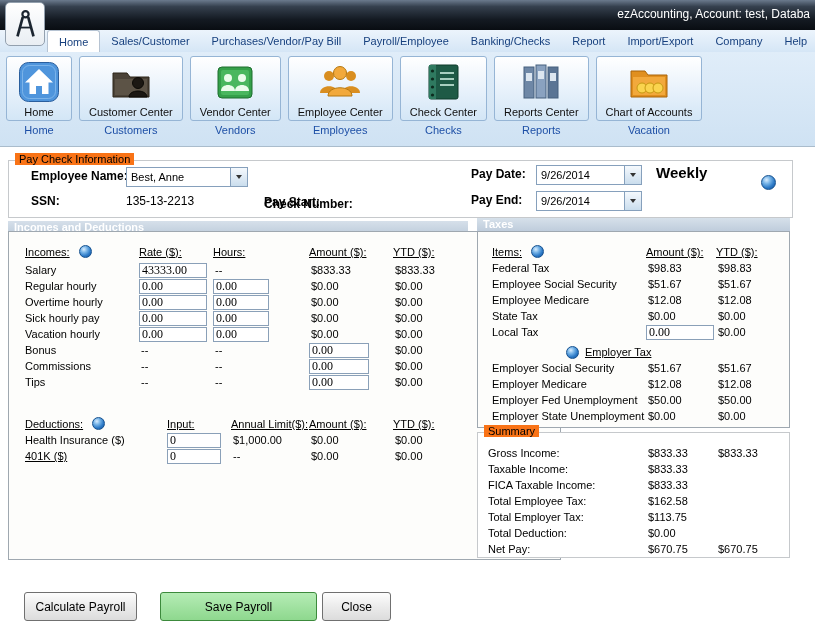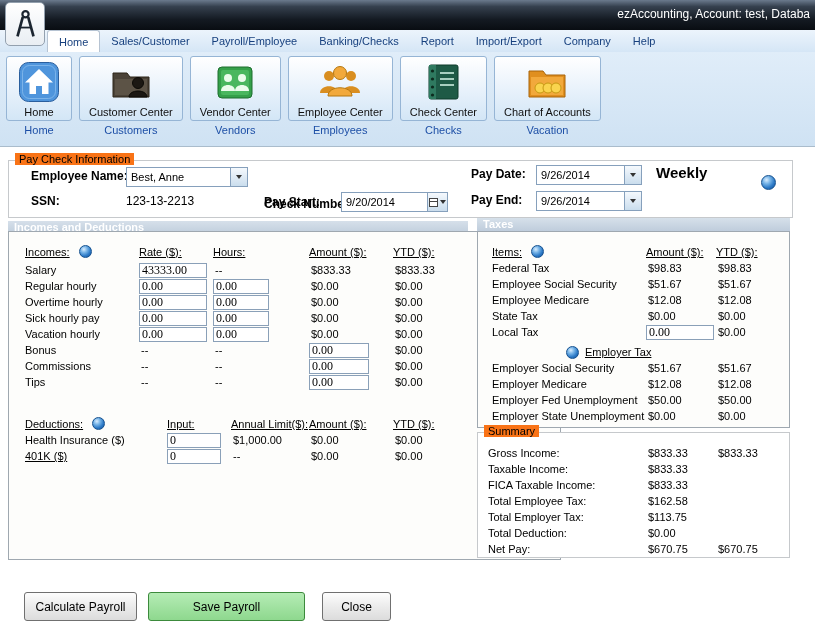--- a/index.html
+++ b/index.html
@@ -124,21 +124,21 @@
   .panel-taxes { padding-top:12px; }
   .summary-box { padding-top:12px; }
 
   
   .btn {
     position:absolute; height:29px; font-size:12px; font-family:inherit;
     border:1px solid #707070; border-radius:3px;
     background: linear-gradient(180deg,#fdfdfd,#ececec 48%, #dcdcdc);
     cursor:default;
   }
-  .btn.green { background: linear-gradient(180deg,#b5ecb5,#8ed88e); border-color:#3c8a3c; }
+  .btn.green { background: linear-gradient(180deg,#b5ecb5,#8ed88e); border-color:#3c8a3c;margin-left:12px; }
 </style>
 </head>
 <body>
 
 <div id="screen">
 
   <div class="titlebar">
     <span class="title-text">ezAccounting, Account: test, Databa</span>
   </div>
 
@@ -147,20 +147,21 @@
       <circle cx="15" cy="7" r="3.5" fill="none" stroke="#1b2530" stroke-width="2.5"></circle>
       <path d="M12 10 L6 32" stroke="#1b2530" stroke-width="3" fill="none"></path>
       <path d="M18 10 L24 32" stroke="#1b2530" stroke-width="3" fill="none"></path>
       <path d="M9 22 L21 22" stroke="#1b2530" stroke-width="2" fill="none"></path>
     </svg>
   </div>
 
   <div class="menubar">
     <span class="menu-item selected">Home</span>
     <span class="menu-item">Sales/Customer</span>
+    <span class="menu-item">Purchases/Vendor/Pay Bill</span>
     <span class="menu-item">Payroll/Employee</span>
     <span class="menu-item">Banking/Checks</span>
     <span class="menu-item">Report</span>
     <span class="menu-item">Import/Export</span>
     <span class="menu-item">Company</span>
     <span class="menu-item">Help</span>
   </div>
 
   <div class="toolbar">
 
@@ -240,20 +241,36 @@
             <rect x="19" y="12" width="14" height="2" fill="#a8cfc0"></rect>
             <rect x="19" y="18" width="14" height="2" fill="#a8cfc0"></rect>
             <rect x="19" y="24" width="14" height="2" fill="#a8cfc0"></rect>
           </svg>
         </span>
         <span class="tbtn-label">Check Center</span>
       </div>
       <span class="tbtn-sub">Checks</span>
     </div>
 
+    <div class="tool-item">
+      <div class="tbtn">
+        <span class="iconwrap">
+          <svg width="44" height="44" viewBox="0 0 44 44">
+            <rect x="5" y="7" width="10" height="31" fill="#6e87a6" stroke="#46607e"></rect>
+            <rect x="17" y="5" width="10" height="33" fill="#8aa2c0" stroke="#46607e"></rect>
+            <rect x="29" y="7" width="10" height="31" fill="#5a7494" stroke="#46607e"></rect>
+            <rect x="7" y="13" width="6" height="8" fill="#dce6f0"></rect>
+            <rect x="19" y="11" width="6" height="8" fill="#dce6f0"></rect>
+            <rect x="31" y="13" width="6" height="8" fill="#dce6f0"></rect>
+          </svg>
+        </span>
+        <span class="tbtn-label">Reports Center</span>
+      </div>
+      <span class="tbtn-sub">Reports</span>
+    </div>
 
     <div class="tool-item">
       <div class="tbtn">
         <span class="iconwrap">
           <svg width="44" height="44" viewBox="0 0 44 44">
             <path d="M4 11 L18 11 L21 15 L40 15 L40 37 L4 37 Z" fill="#e08f1f" stroke="#a8650a"></path>
             <rect x="6" y="17" width="32" height="18" fill="#f2a93c"></rect>
             <circle cx="15" cy="28" r="5" fill="#fad44e" stroke="#c79a14"></circle>
             <circle cx="23" cy="28" r="5" fill="#fad44e" stroke="#c79a14"></circle>
             <circle cx="31" cy="28" r="5" fill="#fad44e" stroke="#c79a14"></circle>
@@ -285,30 +302,23 @@
       <span class="combo-text">9/26/2014</span>
       <span class="combo-btn">
           <span class="tri"></span>
         </span>
     </div>
 
     <span class="weekly" style="left:647px; top:3px;">Weekly</span>
     <span class="globe big" style="position:absolute; left:752px; top:14px;"></span>
 
     <span class="pc-label" style="left:22px; top:33px;">SSN:</span>
-    <span class="pc-value" style="left:117px; top:33px;">123-13-2213</span>
+    <span class="pc-value" style="left:117px; top:33px;">135-13-2213</span>
 
     <span class="pc-label" style="left:255px; top:34px;">Pay Start:</span>
-    <div class="combo" style="left:332px; top:31px; width:107px;">
-      <input class="combo-input" value="9/20/2014" style="">
-      <span class="combo-btn w19">
-          <span class="cal-glyph"></span>
-          <span class="tri" style="margin-left:2px;"></span>
-        </span>
-    </div>
 
     <span class="pc-label" style="left:462px; top:32px;">Pay End:</span>
     <div class="combo" style="left:527px; top:30px; width:106px;">
       <span class="combo-text">9/26/2014</span>
       <span class="combo-btn">
           <span class="tri"></span>
         </span>
     </div>
   </div>
 

